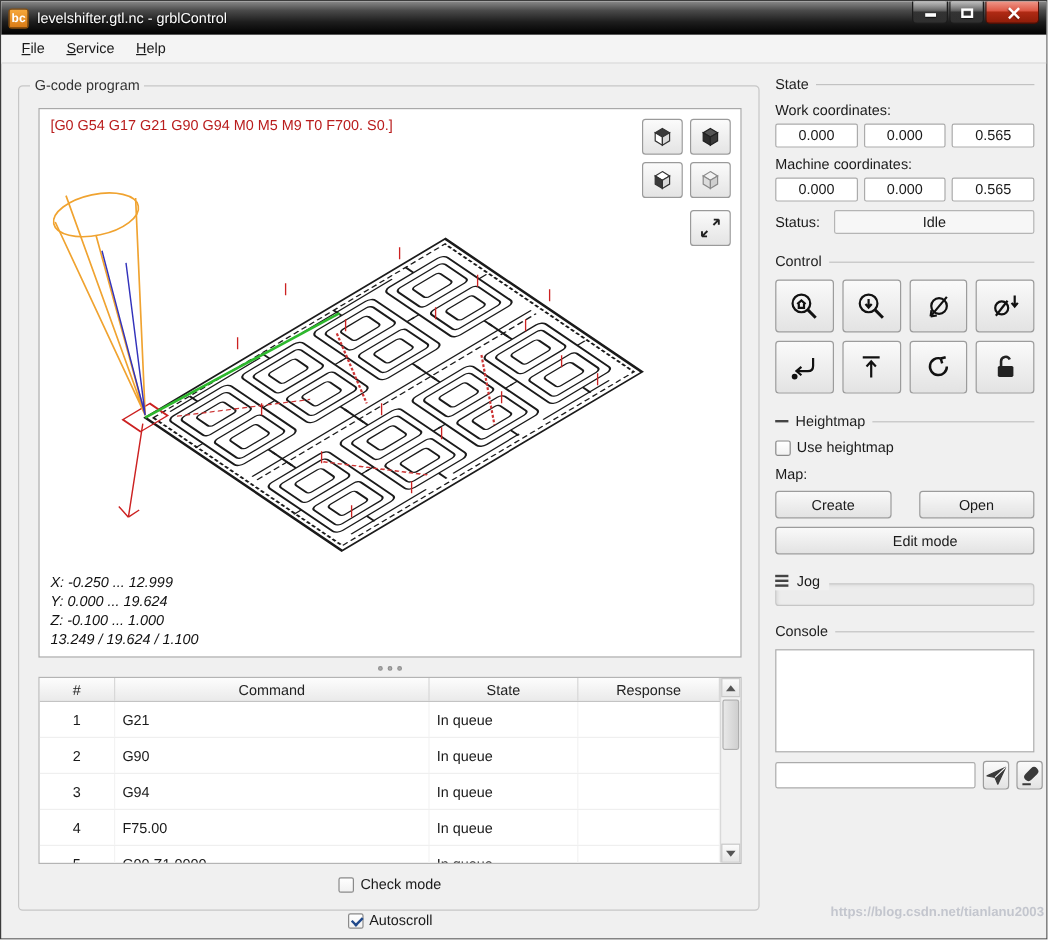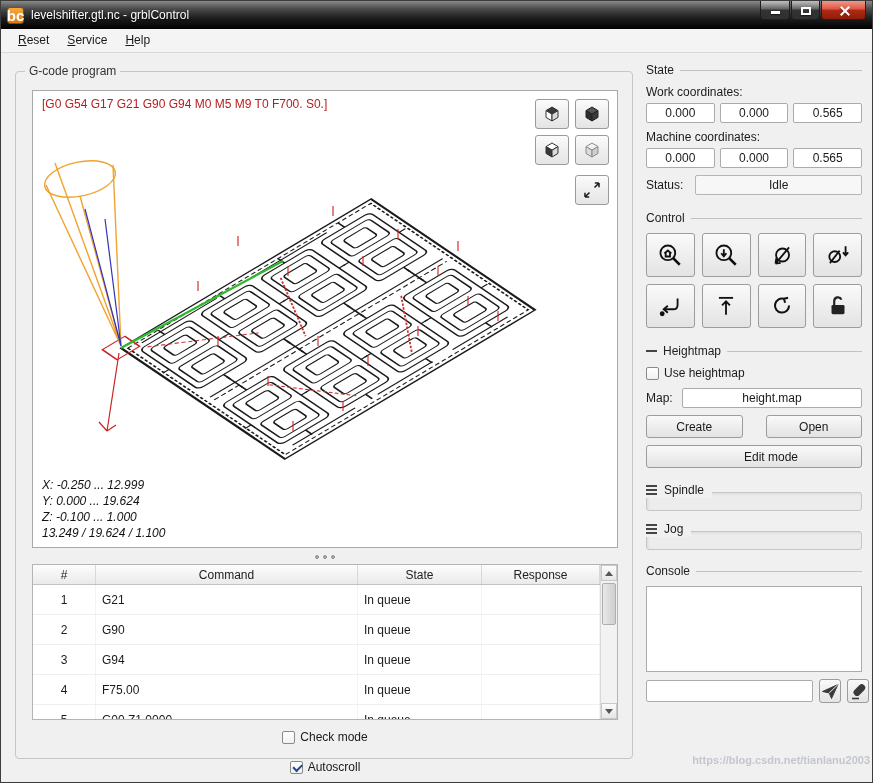--- a/index.html
+++ b/index.html
@@ -6,21 +6,21 @@
   *{box-sizing:border-box;}
   body{font-family:"Liberation Sans","DejaVu Sans",sans-serif;font-size:12px;color:#1a1a1a;}
 
   .window{position:relative;width:873px;height:783px;background:#f0f0f0;border:1px solid #3c3c3c;overflow:hidden;}
 
   
   .titlebar{position:absolute;top:0;left:0;right:0;height:28px;
     background:linear-gradient(#8a8a8a,#4a4a4a 28%,#1d1d1d 62%,#000);
     display:flex;align-items:center;padding-left:6px;}
   .app-icon{width:17px;height:17px;border-radius:3px;background:linear-gradient(#f7a83a,#d97b16);
-    color:#fff;font-size:15px;font-weight:bold;display:flex;align-items:center;justify-content:center;margin-right:7px;
+    color:#fff;font-size:10px;font-weight:bold;display:flex;align-items:center;justify-content:center;margin-right:7px;
     border:1px solid #8a4e0a;}
   .title-text{color:#fff;font-size:12px;text-shadow:0 1px 2px #000;}
   .winbtns{position:absolute;top:0;right:6px;display:flex;gap:1px;}
   .winbtn{height:19px;border:1px solid #1c1c1c;border-top:none;border-radius:0 0 4px 4px;
     background:linear-gradient(rgba(255,255,255,.45),rgba(255,255,255,.12) 45%,rgba(0,0,0,.25) 50%,rgba(90,90,90,.35));
     position:relative;}
   .winbtn.min{width:30px;}
   .winbtn.max{width:29px;}
   .winbtn.close{width:45px;background:linear-gradient(#f0988a,#dd5744 45%,#b02a14 50%,#8f1d09);border-color:#4e0f05;}
   .glyph-min{position:absolute;left:10px;bottom:5px;width:9px;height:3px;background:#fff;box-shadow:0 1px 1px rgba(0,0,0,.6);}
@@ -143,21 +143,21 @@
           <span class="glyph-max"></span>
         </div>
       <div class="winbtn close">
           <span class="glyph-x"></span>
           <span class="glyph-x2"></span>
         </div>
     </div>
   </div>
 
   <div class="menubar">
-    <span class="menu-item">Reset</span>
+    <span class="menu-item">File</span>
     <span class="menu-item">Service</span>
     <span class="menu-item">Help</span>
   </div>
 
   <div class="groupbox gcode-group">
     <span class="gb-title">G-code program</span>
 
     <div class="visualizer">
       <div class="viz-header">[G0 G54 G17 G21 G90 G94 M0 M5 M9 T0 F700. S0.]</div>
 
@@ -413,36 +413,28 @@
       <span class="dash-icon"></span>
       <span class="ft-label">Heightmap</span>
       <span class="ft-line"></span>
     </div>
     <div class="checkbox-control hm-check">
       <span class="cb-box"></span>
       <span>Use heightmap</span>
     </div>
     <div class="map-row">
       <span class="map-label">Map:</span>
-      <div class="map-field">height.map</div>
     </div>
     <div class="hm-btn-row">
       <button class="btn">Create</button>
       <button class="btn">Open</button>
     </div>
     <button class="btn btn-full">Edit mode</button>
 
     
-    <div class="collapsed-panel">
-      <div class="cp-header">
-        <span class="hamburger"></span>
-        <span class="cp-label">Spindle</span>
-      </div>
-      <div class="cp-bar"></div>
-    </div>
 
 
     <div class="collapsed-panel">
       <div class="cp-header">
         <span class="hamburger"></span>
         <span class="cp-label">Jog</span>
       </div>
       <div class="cp-bar"></div>
     </div>
 

